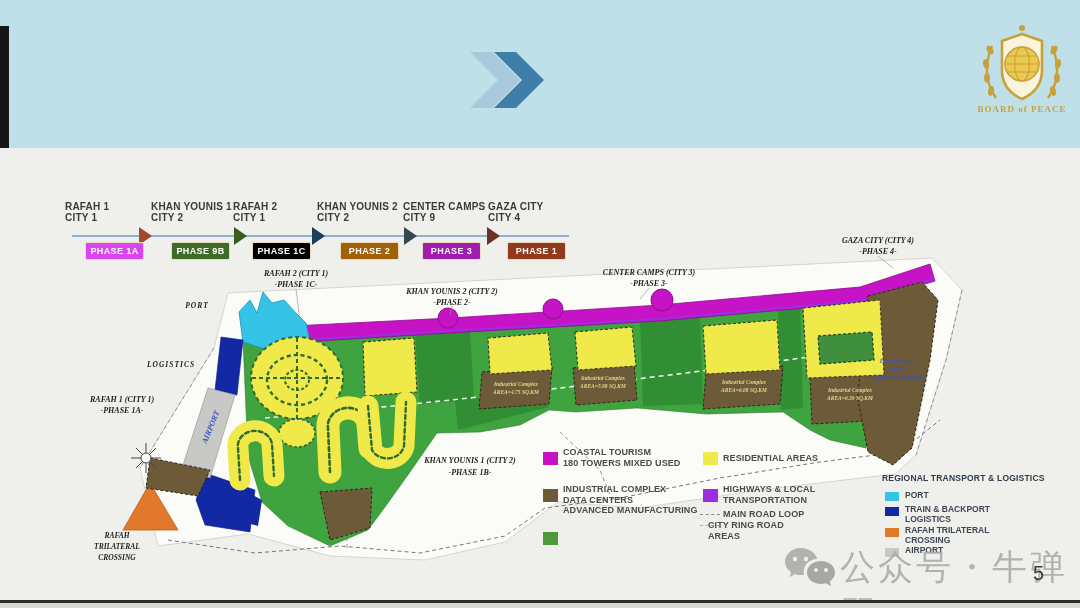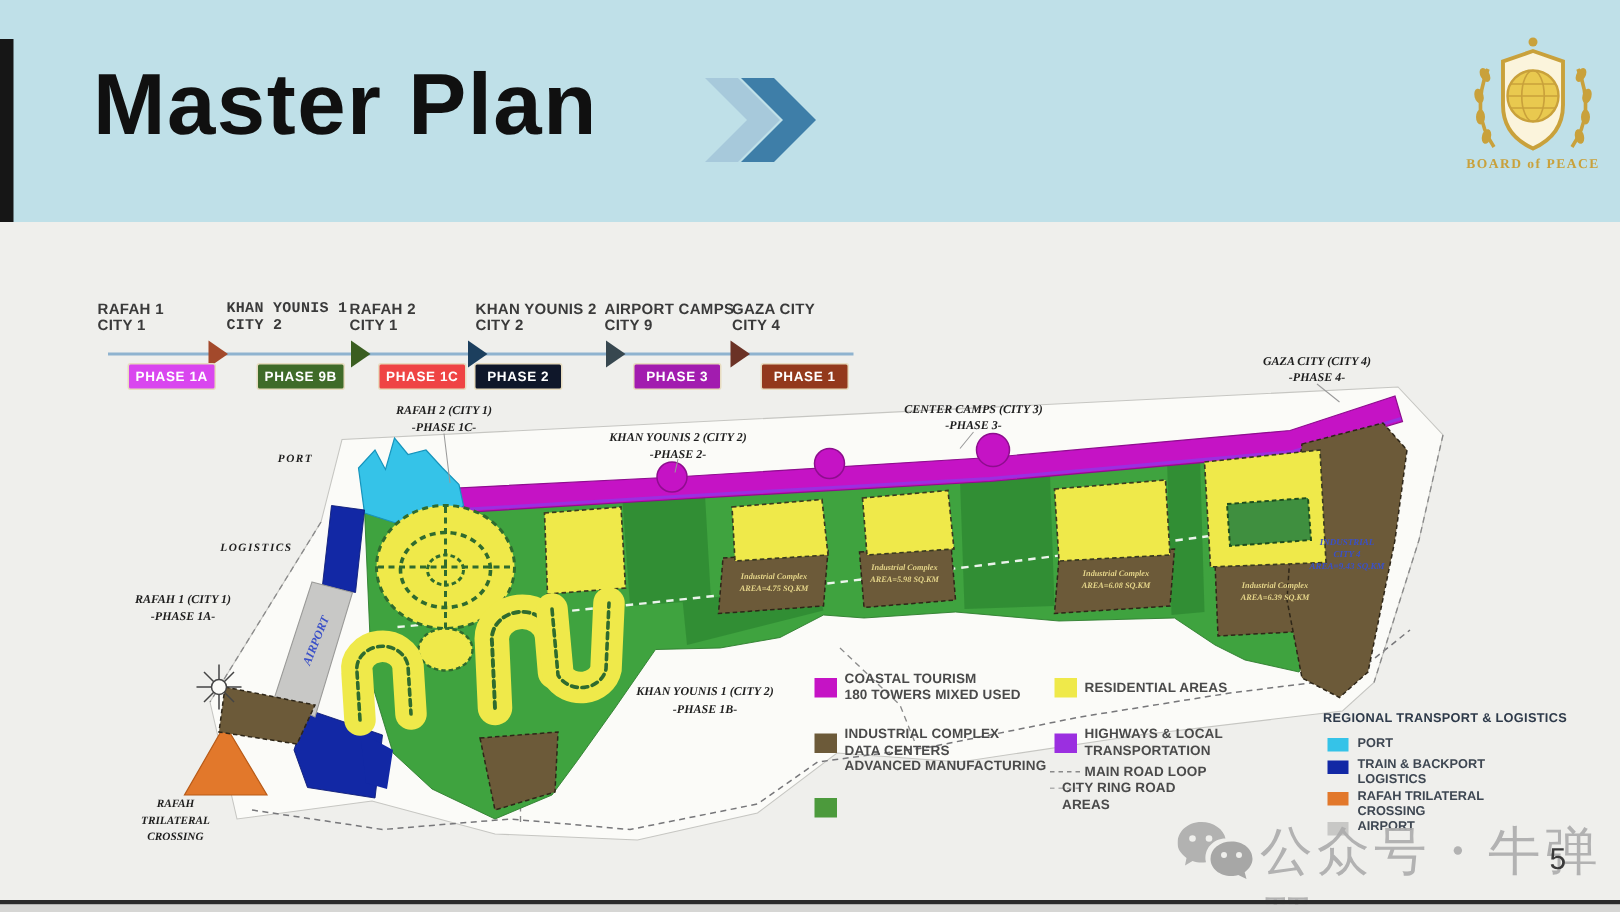--- a/index.html
+++ b/index.html
@@ -146,21 +146,20 @@
       <text class="mtiny" x="603" y="388" text-anchor="middle">AREA=5.98 SQ.KM</text>
       <text class="mtiny" x="744" y="384" text-anchor="middle">Industrial Complex</text>
       <text class="mtiny" x="744" y="392" text-anchor="middle">AREA=6.08 SQ.KM</text>
       <text class="mtiny" x="850" y="392" text-anchor="middle">Industrial Complex</text>
       <text class="mtiny" x="850" y="400" text-anchor="middle">AREA=6.39 SQ.KM</text>
     </g>
   </svg>
 
   <div class="header"></div>
   <div class="edge-strip"></div>
-  <div class="title">Master Plan</div>
   <svg class="chevrons" width="92" height="56" viewBox="0 0 92 56">
     <polygon points="8,0 30,0 58,28 30,56 8,56 36,28" fill="#A7C9DB"></polygon>
     <polygon points="32,0 54,0 82,28 54,56 32,56 60,28" fill="#3E7EA8"></polygon>
   </svg>
   <svg class="logo" viewBox="0 0 112 100">
     <g stroke="#C9A13B" fill="none" stroke-width="2.4">
       <path d="M30,78 Q14,55 26,26"></path>
       <path d="M82,78 Q98,55 86,26"></path>
     </g>
     <g fill="#C9A13B">
@@ -185,45 +184,45 @@
   <div class="tl-arrow" style="left:139px;border-left-color:#A3492B;"></div>
   <div class="tl-arrow" style="left:234px;border-left-color:#3A5E20;"></div>
   <div class="tl-arrow" style="left:312px;border-left-color:#1C3F5E;"></div>
   <div class="tl-arrow" style="left:404px;border-left-color:#37474F;"></div>
   <div class="tl-arrow" style="left:487px;border-left-color:#6B3226;"></div>
 
   <div class="tl-label" style="left:65px;">
     <span style="display:block">RAFAH 1</span>
     <span style="display:block">CITY 1</span>
   </div>
-  <div class="tl-label" style="left:151px;font-family:Liberation Mono, monospace;">
+  <div class="tl-label" style="left:151px;">
     <span style="display:block">KHAN YOUNIS 1</span>
     <span style="display:block">CITY 2</span>
   </div>
   <div class="tl-label" style="left:233px;">
     <span style="display:block">RAFAH 2</span>
     <span style="display:block">CITY 1</span>
   </div>
   <div class="tl-label" style="left:317px;">
     <span style="display:block">KHAN YOUNIS 2</span>
     <span style="display:block">CITY 2</span>
   </div>
   <div class="tl-label" style="left:403px;">
-    <span style="display:block">AIRPORT CAMPS</span>
+    <span style="display:block">CENTER CAMPS</span>
     <span style="display:block">CITY 9</span>
   </div>
   <div class="tl-label" style="left:488px;">
     <span style="display:block">GAZA CITY</span>
     <span style="display:block">CITY 4</span>
   </div>
 
   <div class="tl-box" style="left: 85px; background: #d946ef;">PHASE 1A</div>
   <div class="tl-box" style="left: 171px; background: rgb(63, 107, 41);">PHASE 9B</div>
-  <div class="tl-box" style="left: 252px; background: #ef4444;">PHASE 1C</div>
-  <div class="tl-box" style="left: 316px; background: #0f172a;">PHASE 2</div>
+  <div class="tl-box" style="left: 252px; background: #000000;">PHASE 1C</div>
+  <div class="tl-box" style="left: 340px; background: #a16207;">PHASE 2</div>
   <div class="tl-box" style="left: 422px; background: #a21caf;">PHASE 3</div>
   <div class="tl-box" style="left: 507px; background: rgb(147, 57, 28);">PHASE 1</div>
 
   <div class="lg-sw" style="left: 543px; top: 452px; background: rgb(197, 19, 197);"></div>
   <div class="lg-text" style="left:563px;top:447px;">
     <span style="display:block">COASTAL TOURISM</span>
     <span style="display:block">180 TOWERS MIXED USED</span>
   </div>
   <div class="lg-sw" style="left: 543px; top: 489px; background: rgb(108, 90, 57);"></div>
   <div class="lg-text" style="left:563px;top:484px;">

